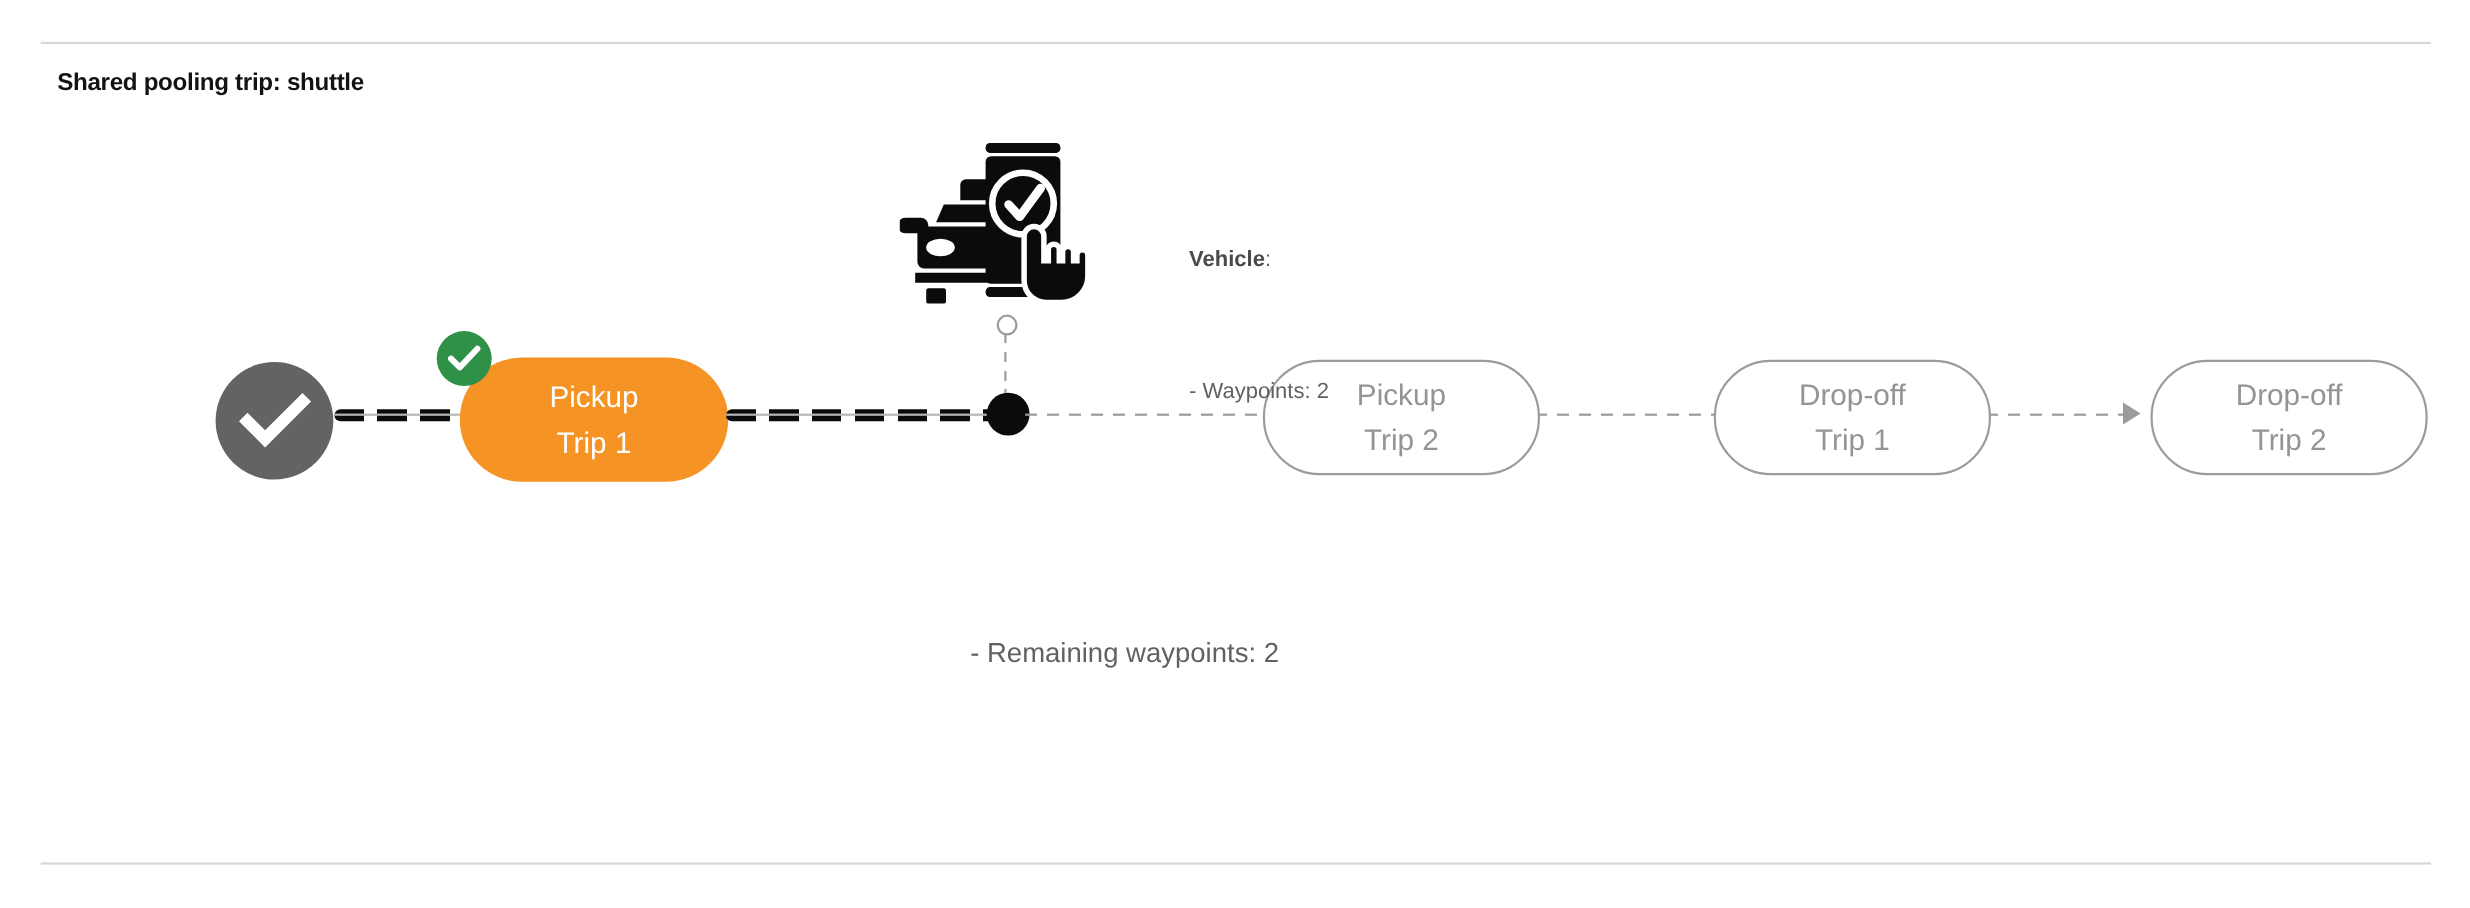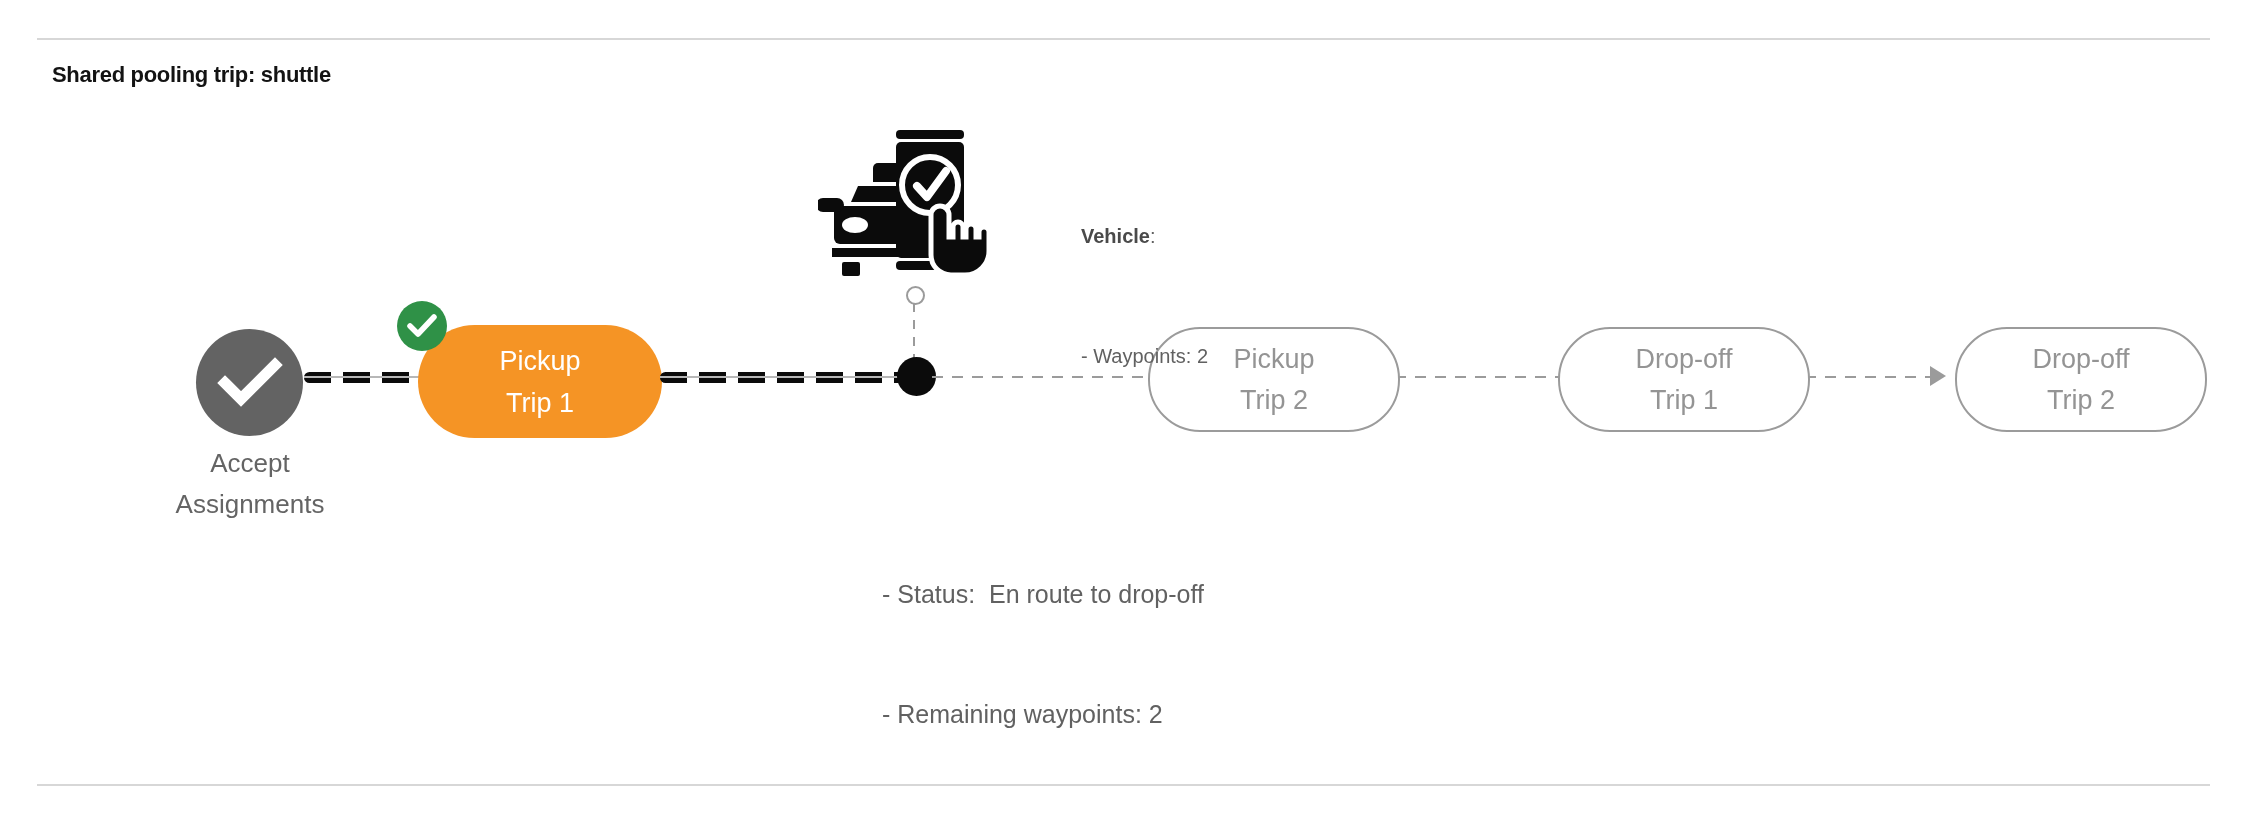--- a/index.html
+++ b/index.html
@@ -243,22 +243,20 @@
 
 <div id="page-title">Shared pooling trip: shuttle</div>
 
 <div id="flow">
 
   <div id="accept-node">
     <svg width="107" height="107" viewBox="0 0 107 107">
       <path d="M29 54 L45 70 L79 36" fill="none" stroke="#ffffff" stroke-width="11" stroke-linecap="square" stroke-linejoin="miter"></path>
     </svg>
   </div>
-  <div id="accept-label">Accept
-Assignments</div>
 
   <div class="dash-black" id="dash-a"></div>
 
   <div id="pickup-trip-1">
     <span>Pickup
 Trip 1</span>
   </div>
 
   <div id="completed-badge">
     <svg width="50" height="50" viewBox="0 0 50 50">
@@ -317,18 +315,17 @@
              a24 24 0 0 1 -24 24 h-14 a20 20 0 0 1 -20 -20 v-40 a9 9 0 0 1 9 -9 z" fill="none" stroke="#ffffff" stroke-width="5"></path>
   </g>
 </svg>
 
 <div id="vehicle-info">
   <div class="row"><span class="lead">Vehicle</span><span>:</span></div>
   <div class="row">- Waypoints: 2</div>
 </div>
 
 <div id="trip-details">
-  <div class="row">- Status:  En route to drop-off</div>
   <div class="row">- Remaining waypoints: 2</div>
   
   
   
 </div>
 
 </body></html>

